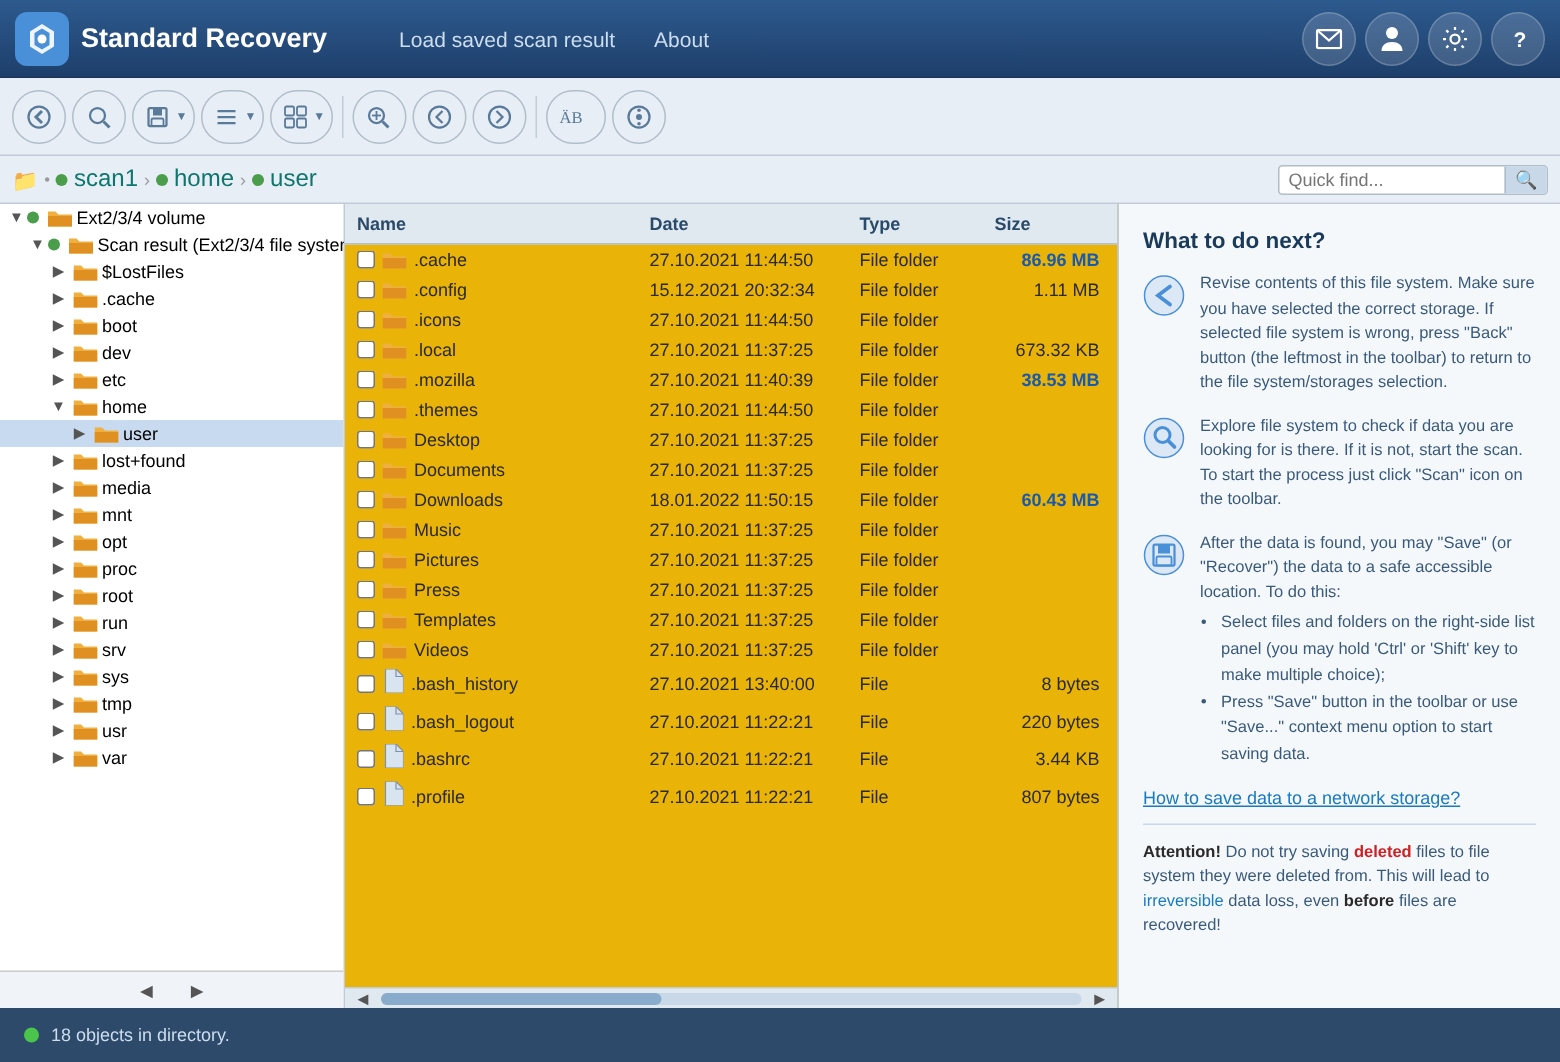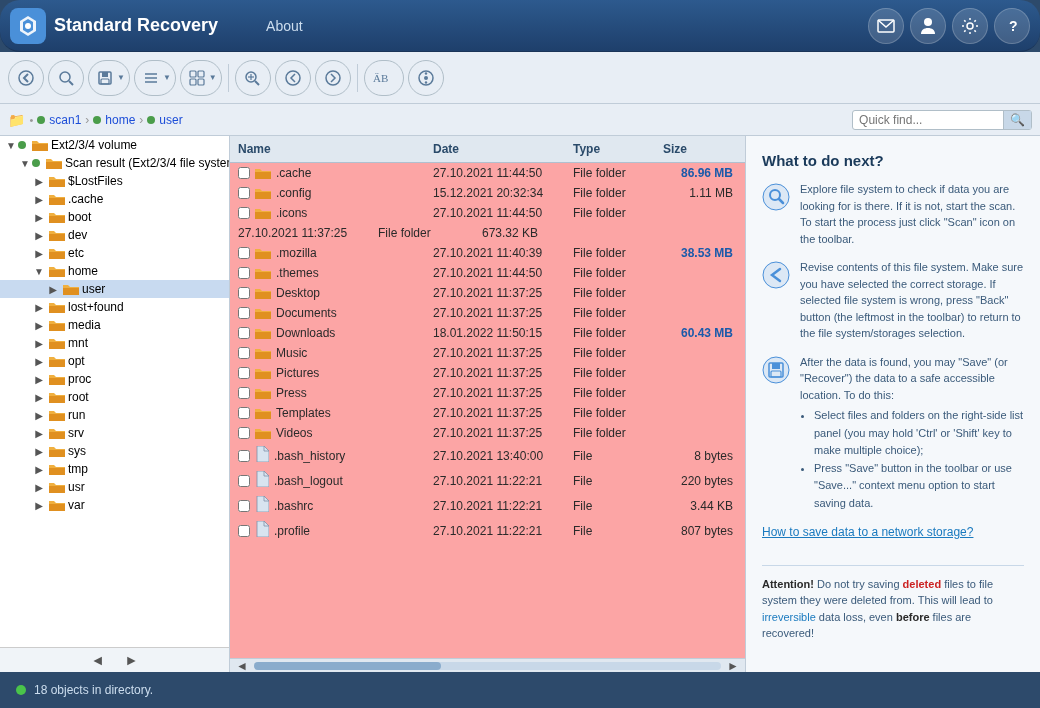--- a/index.html
+++ b/index.html
@@ -1,36 +1,36 @@
 <!DOCTYPE html>
 <html><head>
   <meta charset="utf-8">
   <style>
     * { box-sizing: border-box; margin: 0; padding: 0; }
     body { font-family: 'Segoe UI', Arial, sans-serif; font-size: 12px; background: #2d4a6b; width: 1040px; height: 708px; overflow: hidden; display: flex; flex-direction: column; }
 
     
-    .header { background: linear-gradient(180deg, #2d5a8e 0%, #1e3f6b 100%); height: 52px; display: flex; align-items: center; padding: 0 10px; gap: 20px; border-bottom: 1px solid #1a3458; border-radius: 20px; }
+    .header { background: linear-gradient(180deg, #2d5a8e 0%, #1e3f6b 100%); height: 52px; display: flex; align-items: center; padding: 0 10px; gap: 20px; border-bottom: 1px solid #1a3458; }
     .header-logo { display: flex; align-items: center; gap: 8px; }
     .header-logo-icon { width: 36px; height: 36px; background: #4a90d9; border-radius: 8px; display: flex; align-items: center; justify-content: center; color: white; font-size: 18px; }
     .header-title { color: white; font-size: 18px; font-weight: bold; white-space: nowrap; }
     .header-nav { display: flex; gap: 10px; flex: 1; padding-left: 20px; }
     .header-nav-item { color: #cde; font-size: 14px; cursor: pointer; padding: 4px 8px; text-decoration: none; }
     .header-actions { display: flex; gap: 6px; margin-left: auto; }
     .header-btn { width: 36px; height: 36px; background: rgba(255,255,255,0.15); border-radius: 50%; display: flex; align-items: center; justify-content: center; color: white; cursor: pointer; font-size: 16px; border: 1px solid rgba(255,255,255,0.2); }
 
     
     .toolbar { background: #e8eef5; height: 52px; display: flex; align-items: center; padding: 0 8px; gap: 4px; border-bottom: 1px solid #c0ccd8; }
     .toolbar-btn { height: 36px; min-width: 36px; background: transparent; border: 1px solid #b0bec8; border-radius: 18px; display: flex; align-items: center; justify-content: center; cursor: pointer; padding: 0 8px; gap: 4px; color: #3a5a7a; font-size: 14px; }
     .toolbar-sep { width: 1px; height: 28px; background: #c0ccd8; margin: 0 2px; }
 
     
     .breadcrumb-bar { background: #e8eef5; height: 32px; display: flex; align-items: center; padding: 0 8px; gap: 4px; border-bottom: 1px solid #c0ccd8; }
     .breadcrumb-dot { width: 8px; height: 8px; border-radius: 50%; background: #4a9d4a; display: inline-block; }
-    .breadcrumb-text { color: #1d4ed8; font-size: 12px; cursor: pointer; }
+    .breadcrumb-text { color: #0f766e; font-size: 16px; cursor: pointer; }
     .breadcrumb-sep { color: #999; font-size: 12px; }
     .breadcrumb-search { margin-left: auto; display: flex; align-items: center; border: 1px solid #b0bec8; border-radius: 3px; background: white; }
     .breadcrumb-search input { border: none; outline: none; padding: 2px 6px; font-size: 12px; color: #999; width: 150px; background: transparent; }
     .breadcrumb-search-btn { padding: 2px 6px; background: #c8d8e8; border-left: 1px solid #b0bec8; cursor: pointer; color: #555; }
 
     
     .main { display: flex; flex: 1; overflow: hidden; }
 
     
     .tree-panel { width: 230px; background: white; border-right: 1px solid #c0ccd8; overflow-y: auto; overflow-x: hidden; display: flex; flex-direction: column; }
@@ -39,21 +39,21 @@
     .tree-item.selected { background: #c8daf0; }
     .tree-expand { width: 14px; height: 14px; display: flex; align-items: center; justify-content: center; font-size: 10px; color: #555; cursor: pointer; flex-shrink: 0; }
     .tree-folder-icon { width: 16px; height: 14px; margin: 0 3px; flex-shrink: 0; }
     .tree-folder-svg { width: 16px; height: 14px; }
     .tree-label { font-size: 12px; color: #000000; }
     .tree-status-dot { width: 8px; height: 8px; border-radius: 50%; margin-right: 3px; flex-shrink: 0; }
     .tree-scroll-controls { display: flex; justify-content: center; gap: 20px; padding: 4px; border-top: 1px solid #ccc; background: #f0f4f8; }
     .tree-scroll-btn { cursor: pointer; color: #555; font-size: 14px; }
 
     
-    .file-panel { flex: 1; background: #fca5a5; overflow: hidden; display: flex; flex-direction: column; }
+    .file-panel { flex: 1; background: #eab308; overflow: hidden; display: flex; flex-direction: column; }
     .file-table-header { display: flex; background: #e0e8f0; border-bottom: 1px solid #b0c0d0; padding: 4px 0; }
     .file-col { padding: 2px 8px; font-size: 12px; font-weight: bold; color: #2a4a6a; }
     .file-col-name { flex: 1; min-width: 150px; }
     .file-col-date { width: 140px; }
     .file-col-type { width: 90px; }
     .file-col-size { width: 90px; text-align: left; padding-right: 12px; }
     .file-list { overflow-y: auto; flex: 1; }
     .file-row { display: flex; align-items: center; padding: 1px 0; cursor: pointer; }
     .file-cell { padding: 2px 8px; font-size: 12px; color: #2a2a2a; overflow: hidden; text-overflow: ellipsis; white-space: nowrap; }
     .file-cell-name { flex: 1; min-width: 150px; display: flex; align-items: center; gap: 5px; }
@@ -67,21 +67,21 @@
     .file-scroll-track { flex: 1; height: 8px; background: #c8d8e8; border-radius: 4px; }
     .file-scroll-thumb { height: 8px; width: 40%; background: #8aaccc; border-radius: 4px; }
 
     
     .info-panel { width: 295px; background: #f5f8fb; border-left: 1px solid #c0ccd8; padding: 16px; overflow-y: auto; }
     .info-title { font-size: 15px; font-weight: bold; color: #1a3a5a; margin-bottom: 12px; }
     .info-section { display: flex; align-items: flex-start; gap: 10px; margin-bottom: 12px; }
     .info-icon { width: 28px; height: 28px; flex-shrink: 0; margin-top: 2px; }
     .info-text { font-size: 11px; color: #3a5a7a; line-height: 1.5; }
     .info-link { color: #1a7abf; text-decoration: underline; cursor: pointer; }
-    .info-attention { font-size: 11px; color: #3a5a7a; line-height: 1.5; margin-top: 26px; border-top: 1px solid #c8d8e8; padding-top: 10px; }
+    .info-attention { font-size: 11px; color: #3a5a7a; line-height: 1.5; margin-top: 10px; border-top: 1px solid #c8d8e8; padding-top: 10px; }
     .info-attention b { color: #2a2a2a; }
     .info-ul { margin-left: 14px; margin-top: 4px; }
     .info-ul li { font-size: 11px; color: #3a5a7a; line-height: 1.6; }
 
     
     .status-bar { background: #2d4a6b; height: 36px; display: flex; align-items: center; padding: 0 16px; gap: 8px; }
     .status-dot { width: 10px; height: 10px; border-radius: 50%; background: #4ac44a; }
     .status-text { color: #cde; font-size: 12px; }
   </style>
 </head>
@@ -92,20 +92,21 @@
     <div class="header-logo-icon">
       <svg width="24" height="24" viewBox="0 0 24 24" fill="none">
         <polygon points="12,2 20,7 20,17 12,22 4,17 4,7" fill="white" opacity="0.9"></polygon>
         <polygon points="12,5 17,8 17,16 12,19 7,16 7,8" fill="#4a90d9"></polygon>
         <circle cx="12" cy="12" r="3" fill="white"></circle>
       </svg>
     </div>
     <span class="header-title">Standard Recovery</span>
   </div>
   <div class="header-nav">
+    <span class="header-nav-item">Load saved scan result</span>
     <span class="header-nav-item">About</span>
   </div>
   <div class="header-actions">
     <div class="header-btn">
       <svg width="18" height="14" viewBox="0 0 18 14" fill="white">
           <rect x="1" y="1" width="16" height="12" rx="1" fill="none" stroke="white" stroke-width="1.5"></rect>
           <polyline points="1,1 9,8 17,1" fill="none" stroke="white" stroke-width="1.5"></polyline>
         </svg>
     </div>
     <div class="header-btn">
@@ -451,20 +452,28 @@
     <path d="M0,3 L0,13 L16,13 L16,5 L7,5 L5,3 Z" fill="#f0b040"></path>
     <path d="M0,6 L0,13 L16,13 L16,6 Z" fill="#e09020"></path>
   </svg></div>
             <span>.icons</span>
           </div>
           <div class="file-cell file-cell-date">27.10.2021 11:44:50</div>
           <div class="file-cell file-cell-type">File folder</div>
           <div class="file-cell file-cell-size"></div>
         </div>
         <div class="file-row">
+          <div class="file-cell file-cell-name">
+            <input type="checkbox" style="width: 12px; height: 12px; margin: 0px; flex-shrink: 0;">
+            <div class="file-folder-icon"><svg class="tree-folder-svg" viewBox="0 0 16 14" xmlns="http://www.w3.org/2000/svg">
+    <path d="M0,3 L0,13 L16,13 L16,5 L7,5 L5,3 Z" fill="#f0b040"></path>
+    <path d="M0,6 L0,13 L16,13 L16,6 Z" fill="#e09020"></path>
+  </svg></div>
+            <span>.local</span>
+          </div>
           <div class="file-cell file-cell-date">27.10.2021 11:37:25</div>
           <div class="file-cell file-cell-type">File folder</div>
           <div class="file-cell file-cell-size">673.32 KB</div>
         </div>
         <div class="file-row">
           <div class="file-cell file-cell-name">
             <input type="checkbox" style="width: 12px; height: 12px; margin: 0px; flex-shrink: 0;">
             <div class="file-folder-icon"><svg class="tree-folder-svg" viewBox="0 0 16 14" xmlns="http://www.w3.org/2000/svg">
     <path d="M0,3 L0,13 L16,13 L16,5 L7,5 L5,3 Z" fill="#f0b040"></path>
     <path d="M0,6 L0,13 L16,13 L16,6 Z" fill="#e09020"></path>
@@ -649,40 +658,40 @@
       <span class="file-scroll-arrow">◄</span>
       <div class="file-scroll-track">
           <div class="file-scroll-thumb"></div>
         </div>
       <span class="file-scroll-arrow">►</span>
     </div>
   </div>
 
   <div class="info-panel">
     <div class="info-title">What to do next?</div>
+
+    <div class="info-section">
+      <div class="info-icon">
+        <svg width="28" height="28" viewBox="0 0 28 28">
+          <circle cx="14" cy="14" r="13" fill="#dce8f5" stroke="#4a90d9" stroke-width="1"></circle>
+          <polyline points="18,8 10,14 18,20" stroke="#4a90d9" stroke-width="2.5" fill="none" stroke-linecap="round"></polyline>
+        </svg>
+      </div>
+      <div class="info-text">Revise contents of this file system. Make sure you have selected the correct storage. If selected file system is wrong, press "Back" button (the leftmost in the toolbar) to return to the file system/storages selection.</div>
+    </div>
 
     <div class="info-section">
       <div class="info-icon">
         <svg width="28" height="28" viewBox="0 0 28 28">
           <circle cx="14" cy="14" r="13" fill="#dce8f5" stroke="#4a90d9" stroke-width="1"></circle>
           <circle cx="13" cy="12" r="5" fill="none" stroke="#4a90d9" stroke-width="2"></circle>
           <line x1="17" y1="16" x2="21" y2="20" stroke="#4a90d9" stroke-width="2.5" stroke-linecap="round"></line>
         </svg>
       </div>
       <div class="info-text">Explore file system to check if data you are looking for is there. If it is not, start the scan. To start the process just click "Scan" icon on the toolbar.</div>
-    </div>
-
-    <div class="info-section">
-      <div class="info-icon">
-        <svg width="28" height="28" viewBox="0 0 28 28">
-          <circle cx="14" cy="14" r="13" fill="#dce8f5" stroke="#4a90d9" stroke-width="1"></circle>
-          <polyline points="18,8 10,14 18,20" stroke="#4a90d9" stroke-width="2.5" fill="none" stroke-linecap="round"></polyline>
-        </svg>
-      </div>
-      <div class="info-text">Revise contents of this file system. Make sure you have selected the correct storage. If selected file system is wrong, press "Back" button (the leftmost in the toolbar) to return to the file system/storages selection.</div>
     </div>
 
     <div class="info-section">
       <div class="info-icon">
         <svg width="28" height="28" viewBox="0 0 28 28">
           <circle cx="14" cy="14" r="13" fill="#dce8f5" stroke="#4a90d9" stroke-width="1"></circle>
           <rect x="7" y="7" width="14" height="14" rx="1" fill="none" stroke="#4a90d9" stroke-width="1.5"></rect>
           <rect x="10" y="7" width="8" height="6" fill="#4a90d9"></rect>
           <rect x="9" y="15" width="10" height="6" rx="1" fill="none" stroke="#4a90d9" stroke-width="1.2"></rect>
         </svg>

